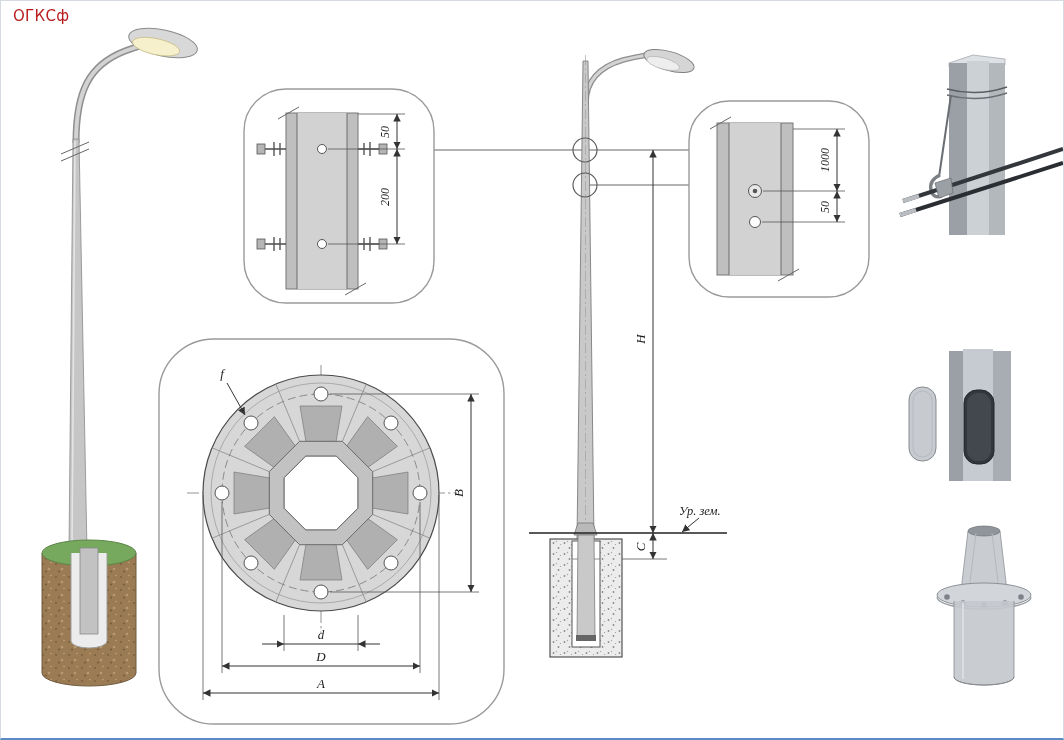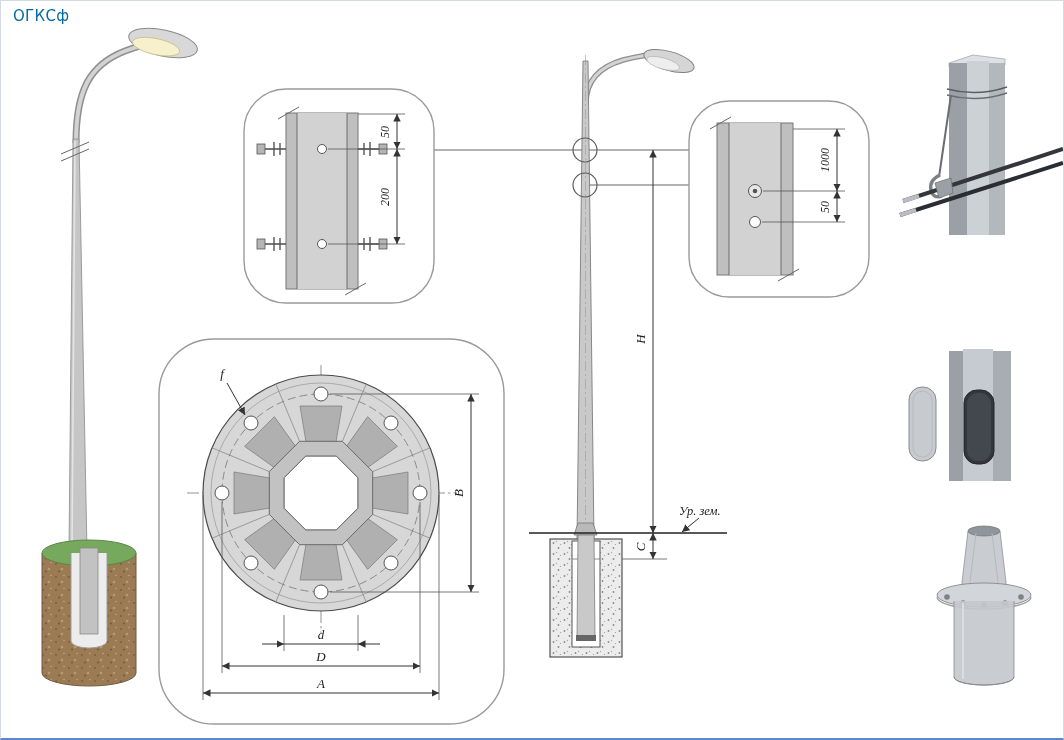--- a/index.html
+++ b/index.html
@@ -8,21 +8,21 @@
     width:1064px;height:740px;
     box-sizing:border-box;
     background:#ffffff;
     border:1px solid #d4dae0;
     border-bottom:2px solid #5b8ac5;
     overflow:hidden;
     font-family:"DejaVu Sans", sans-serif;
   }
   #title{
     position:absolute;left:12px;top:6px;
-    font-size:15px;color:#0369a1;letter-spacing:.3px;
+    font-size:15px;color:#b91c1c;letter-spacing:.3px;
   }
   svg{position:absolute;left:0;top:0;}
   text{font-family:"Liberation Serif", serif;font-style:italic;fill:#1d1d1d;}
   .dim-num{font-size:12px;}
   .dim-letter{font-size:13px;}
   .ground-label{font-size:12.5px;}
   .thin{stroke:#555;stroke-width:0.9;fill:none;}
   .dimline{stroke:#333;stroke-width:1;fill:none;}
   .extline{stroke:#555;stroke-width:0.8;fill:none;}
   .callout-box{fill:#ffffff;stroke:#9a9a9a;stroke-width:1.4;}

